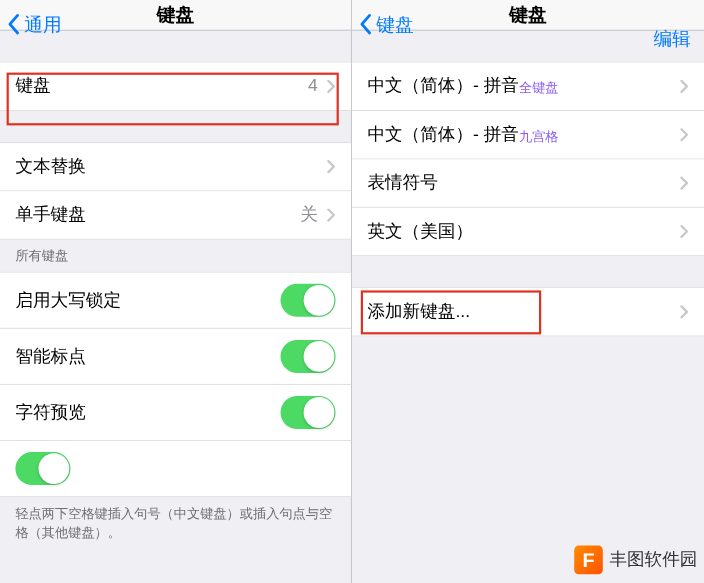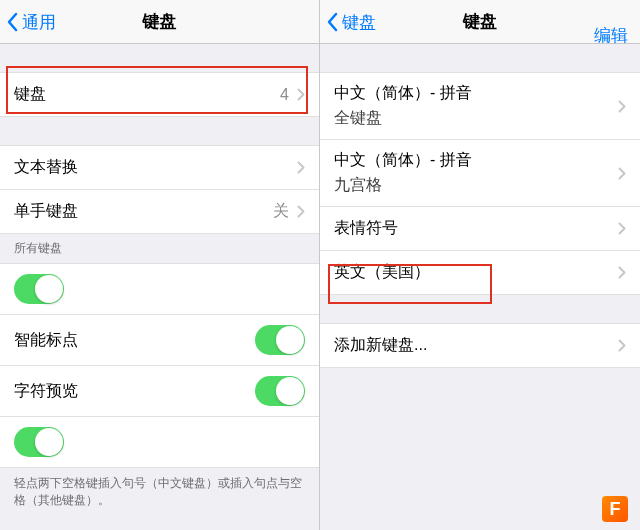--- a/index.html
+++ b/index.html
@@ -19,21 +19,21 @@
   .screen {
     width: 320px;
     height: 530px;
     background: #efeff4;
     display: flex;
     flex-direction: column;
     position: relative;
   }
   .screen.left { border-right: 1px solid #c8c7cc; }
   .navbar {
-    height: 44px;
+    height: 28px;
     background: #f8f8f8;
     border-bottom: 1px solid #c8c7cc;
     position: relative;
     display: flex;
     align-items: center;
     justify-content: center;
   }
   .nav-title {
     font-size: 17px;
     font-weight: 600;
@@ -87,25 +87,25 @@
     justify-content: space-between;
     border-bottom: 1px solid #e0e0e0;
     position: relative;
   }
   .cell:first-of-type { border-top: 1px solid #e0e0e0; }
   .cell-label {
     font-size: 16px;
     color: #000;
   }
   .cell-sub {
-    font-size: 16px;
-    color: #404040;
+    font-size: 12px;
+    color: #8b5cf6;
     margin-top: 4px;
   }
-  .cell-col { display:flex; flex-direction:column; }
+  .cell-col { display:flex; flex-direction:row; }
   .cell-right {
     display: flex;
     align-items: center;
     gap: 8px;
   }
   .cell-value {
     font-size: 16px;
     color: #8e8e93;
   }
   .chevron {
@@ -223,20 +223,21 @@
                   <polyline points="1.5,1.5 6.5,6.5 1.5,11.5" fill="none" stroke="#c7c7cc" stroke-width="2" stroke-linecap="round" stroke-linejoin="round"></polyline>
                 </svg>
             </span>
           </span>
         </div>
       </div>
 
       <div class="section-header">所有键盘</div>
       <div class="group" id="toggles-group">
           <div class="cell">
+            <span class="cell-label">启用大写锁定</span>
             <span class="switch"></span>
           </div>
           <div class="cell">
             <span class="cell-label">智能标点</span>
             <span class="switch"></span>
           </div>
           <div class="cell">
             <span class="cell-label">字符预览</span>
             <span class="switch"></span>
           </div>
@@ -336,13 +337,14 @@
         </div>
       </div>
     </div>
 
     <div class="highlight-red" style="left:8px; top:264px; width:164px; height:40px;"></div>
   </div>
 </div>
 
 <div class="watermark">
   <div class="wm-logo">F</div>
+  <span>丰图软件园</span>
 </div>
 
 </body></html>

